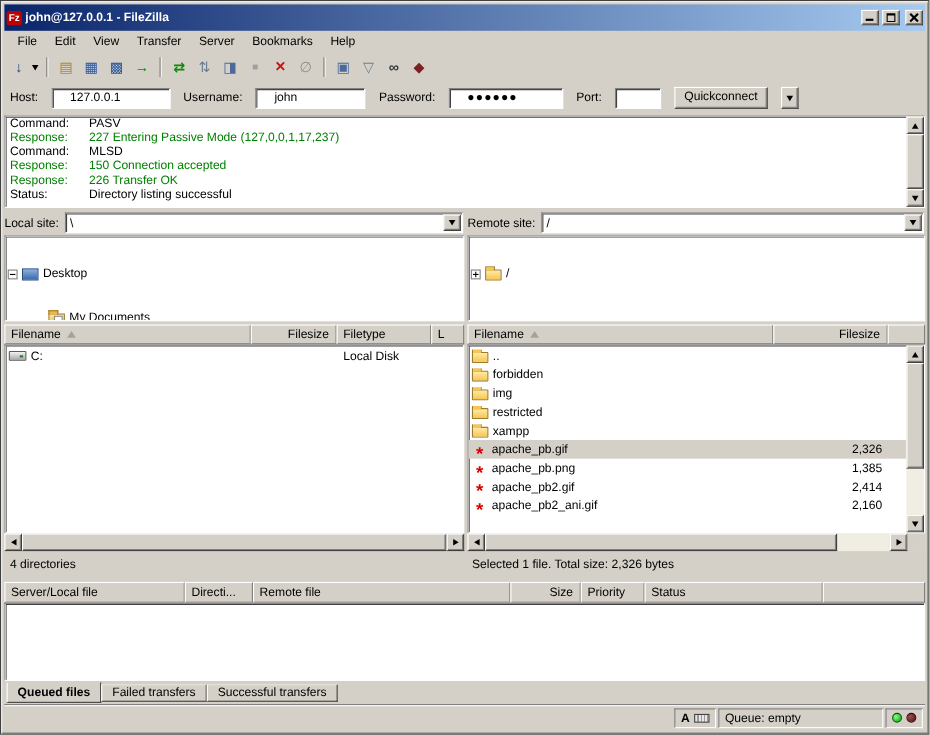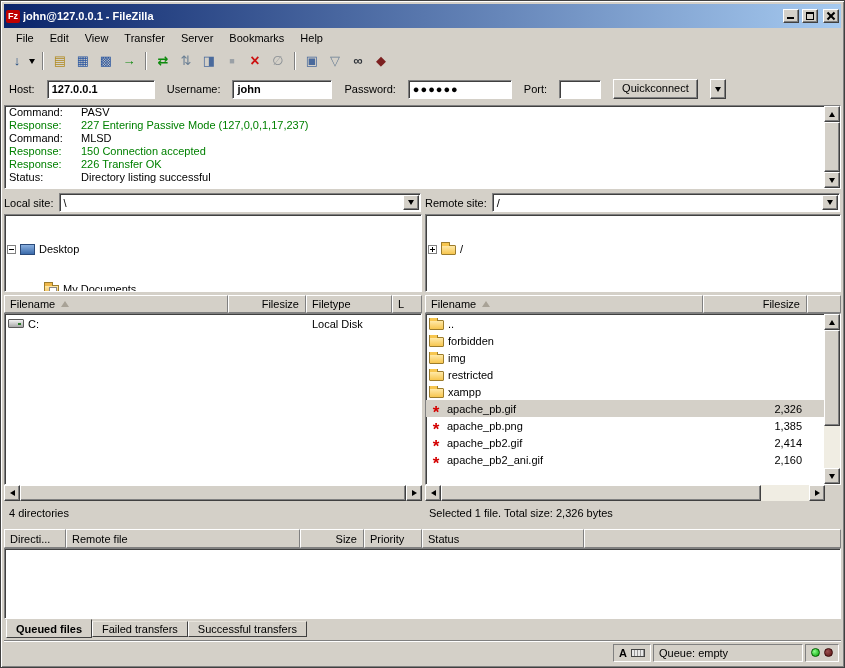--- a/index.html
+++ b/index.html
@@ -42,21 +42,21 @@
   .tb-sep { width:2px; height:18px; border-left:1px solid #808080; border-right:1px solid #fff; margin:0 4px; }
   .ic-0{color:#16437c;font-weight:bold;} .ic-1{color:#b08a1f;} .ic-2{color:#2a56a0;} .ic-3{color:#2a56a0;}
   .ic-4{color:#0c8a0c;font-weight:bold;} .ic-5{color:#0c8a0c;font-weight:bold;} .ic-6{color:#6a7f94;}
   .ic-7{color:#4a6a9c;} .ic-8{color:#9aa0a6;font-size:9px;} .ic-9{color:#cc1111;font-weight:bold;font-size:16px;}
   .ic-10{color:#8a8f94;} .ic-11{color:#4a6a9c;} .ic-12{color:#6a7f94;} .ic-13{color:#30343a;font-weight:bold;}
   .ic-14{color:#7c2020;}
 
   
   .qc { height:30px; flex:none; display:flex; align-items:center; gap:12px; padding:0 5px; }
   .field { height:19px; background:#fff; border:1px solid; border-color:#808080 #fff #fff #808080;
-    box-shadow: inset 1px 1px 0 #404040; padding:2px 4px; white-space:nowrap; overflow:hidden;font-weight:bold; }
+    box-shadow: inset 1px 1px 0 #404040; padding:2px 16px; white-space:nowrap; overflow:hidden; }
   .f-host{width:108px;} .f-user{width:100px;} .f-pass{width:104px; letter-spacing:1px;} .f-port{width:42px;}
   .btn { height:20px; padding:2px 8px; }
   .btn-caret { width:16px; height:20px; display:flex; align-items:center; justify-content:center; }
 
   
   .log { height:84px; flex:none; margin-top:1px; display:flex; }
   .log-content { flex:1; padding:0 4px; overflow:hidden; }
   .log-line { display:flex; line-height:13px; }
   .log-label { width:72px; flex:none; }
   .t-response { color:#008000; }
@@ -145,21 +145,21 @@
   .status-l { width:418px; flex:none; padding:0 5px; }
   .status-r { flex:1; padding:0 7px; }
 
   
   .queue { flex:1; min-height:0; display:flex; flex-direction:column; margin-top:6px; }
   .queue-header { height:19px; flex:none; display:flex; }
   .c-q0{width:164px;} .c-q1{width:62px;} .c-q2{width:234px;} .c-q3{width:64px;} .c-q4{width:58px;} .c-q5{width:162px;}
   .queue-body { flex:1; }
 
   
-  .tabs { height:20px; flex:none; display:flex; align-items:flex-start; padding-left:2px; }
+  .tabs { height:20px; flex:none; display:flex; align-items:center; padding-left:2px; }
   .tab { margin-top:2px; height:16px; padding:1px 9px; background:#d4d0c8; border:1px solid;
     border-color:#e8e4dc #404040 #404040 #fff; white-space:nowrap; }
   .tab.active { margin-top:0; height:19px; padding-top:3px; font-weight:bold; border-top-color:#d4d0c8; }
 
   
   .statusbar { height:24px; flex:none; margin-top:1px; display:flex; align-items:center; gap:2px;
     padding:2px; border-top:1px solid #808080; box-shadow: inset 0 1px 0 #fff; }
   .sb-spacer { flex:1; }
   .sb-panel { height:18px; display:flex; align-items:center; gap:4px; padding:0 5px;
     border:1px solid; border-color:#808080 #fff #fff #808080; }
@@ -496,20 +496,21 @@
     </div>
   </div>
 
   <div class="statusline">
     <div class="status-l">4 directories</div>
     <div class="status-r">Selected 1 file. Total size: 2,326 bytes</div>
   </div>
 
   <div class="queue">
     <div class="queue-header">
+      <div class="hcell c-q0">Server/Local file</div>
       <div class="hcell c-q1">Directi...</div>
       <div class="hcell c-q2">Remote file</div>
       <div class="hcell num c-q3">Size</div>
       <div class="hcell c-q4">Priority</div>
       <div class="hcell c-q5">Status</div>
       <div class="hcell fill"></div>
     </div>
     <div class="queue-body sunken"></div>
   </div>
 

